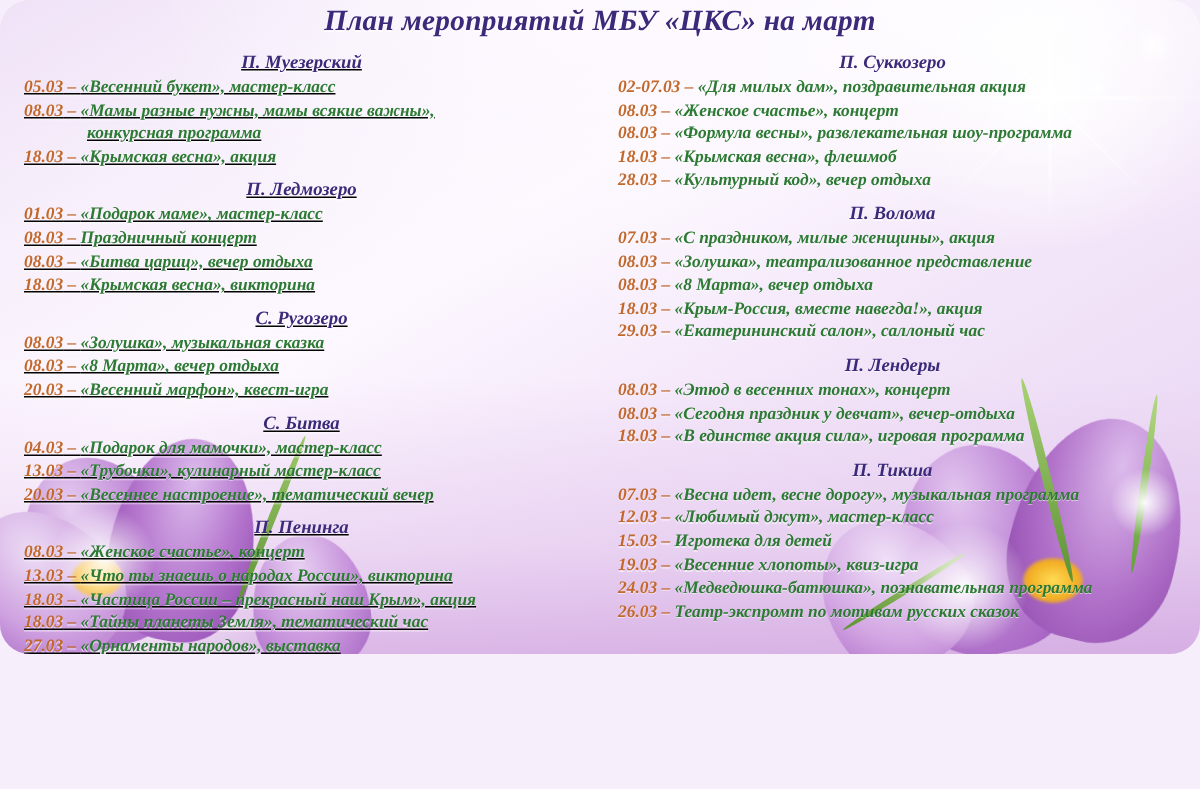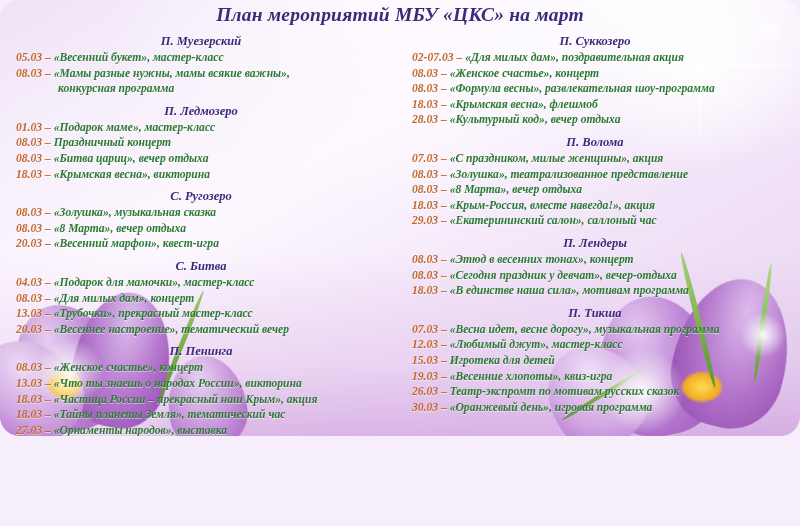--- a/index.html
+++ b/index.html
@@ -86,21 +86,21 @@
   }
 
   #columns {
     position: absolute;
     top: 34px; left: 0;
     width: 800px;
     display: flex;
     align-items: flex-start;
   }
   .column { width: 400px; box-sizing: border-box; }
-  .col-left  { padding-left: 6px;  padding-right: 4px; }
+  .col-left  { padding-left: 6px;  padding-right: 4px; text-decoration: underline; }
   .col-right { padding-left: 6px;  padding-right: 16px; }
 
   .venue { margin-bottom: 7px; }
 
   .venue-name {
     text-align: center;
     font-size: 12.5px;
     font-style: italic;
     font-weight: bold;
     color: #3b2a7a;
@@ -182,39 +182,39 @@
   </div>
 
   <div id="title">План мероприятий МБУ «ЦКС»  на март</div>
 
   <div id="columns">
     <div class="column col-left" id="col-left">
         <div class="venue">
           <div class="venue-name">П. Муезерский</div>
           <div class="event"><span class="date">05.03</span><span class="dash"> – </span><span class="desc">«Весенний букет», мастер-класс</span></div>
           <div class="event"><span class="date">08.03</span><span class="dash"> – </span><span class="desc">«Мамы разные нужны, мамы всякие важны»,</span><span class="cont">конкурсная программа</span></div>
+          <div class="event"><span class="date">18.03</span><span class="dash"> – </span><span class="desc">«Крымская весна», акция</span></div>
         </div>
         <div class="venue">
           <div class="venue-name">П. Ледмозеро</div>
           <div class="event"><span class="date">01.03</span><span class="dash"> – </span><span class="desc">«Подарок маме»,  мастер-класс</span></div>
           <div class="event"><span class="date">08.03</span><span class="dash"> – </span><span class="desc">Праздничный концерт</span></div>
           <div class="event"><span class="date">08.03</span><span class="dash"> – </span><span class="desc">«Битва цариц», вечер отдыха</span></div>
           <div class="event"><span class="date">18.03</span><span class="dash"> – </span><span class="desc">«Крымская весна», викторина</span></div>
         </div>
         <div class="venue">
           <div class="venue-name">С. Ругозеро</div>
           <div class="event"><span class="date">08.03</span><span class="dash"> – </span><span class="desc">«Золушка», музыкальная сказка</span></div>
           <div class="event"><span class="date">08.03</span><span class="dash"> – </span><span class="desc">«8 Марта», вечер отдыха</span></div>
           <div class="event"><span class="date">20.03</span><span class="dash"> – </span><span class="desc">«Весенний марфон», квест-игра</span></div>
         </div>
         <div class="venue">
           <div class="venue-name">С. Битва</div>
           <div class="event"><span class="date">04.03</span><span class="dash"> – </span><span class="desc">«Подарок для мамочки», мастер-класс</span></div>
-          <div class="event"><span class="date">08.03</span><span class="dash"> – </span><span class="desc">«Для милых дам», концерт</span></div>
-          <div class="event"><span class="date">13.03</span><span class="dash"> – </span><span class="desc">«Трубочки», прекрасный мастер-класс</span></div>
+          <div class="event"><span class="date">13.03</span><span class="dash"> – </span><span class="desc">«Трубочки», кулинарный мастер-класс</span></div>
           <div class="event"><span class="date">20.03</span><span class="dash"> – </span><span class="desc">«Весеннее настроение», тематический вечер</span></div>
         </div>
         <div class="venue">
           <div class="venue-name">П. Пенинга</div>
           <div class="event"><span class="date">08.03</span><span class="dash"> – </span><span class="desc">«Женское счастье», концерт</span></div>
           <div class="event"><span class="date">13.03</span><span class="dash"> – </span><span class="desc">«Что ты знаешь о народах России», викторина</span></div>
           <div class="event"><span class="date">18.03</span><span class="dash"> – </span><span class="desc">«Частица России – прекрасный наш Крым», акция</span></div>
           <div class="event"><span class="date">18.03</span><span class="dash"> – </span><span class="desc">«Тайны планеты Земля», тематический час</span></div>
           <div class="event"><span class="date">27.03</span><span class="dash"> – </span><span class="desc">«Орнаменты народов», выставка</span></div>
         </div>
@@ -233,27 +233,27 @@
           <div class="event"><span class="date">07.03</span><span class="dash"> – </span><span class="desc">«С праздником, милые женщины», акция</span></div>
           <div class="event"><span class="date">08.03</span><span class="dash"> – </span><span class="desc">«Золушка», театрализованное представление</span></div>
           <div class="event"><span class="date">08.03</span><span class="dash"> – </span><span class="desc">«8 Марта», вечер отдыха</span></div>
           <div class="event"><span class="date">18.03</span><span class="dash"> – </span><span class="desc">«Крым-Россия,  вместе навегда!», акция</span></div>
           <div class="event"><span class="date">29.03</span><span class="dash"> – </span><span class="desc">«Екатерининский салон», саллоный час</span></div>
         </div>
         <div class="venue">
           <div class="venue-name">П. Лендеры</div>
           <div class="event"><span class="date">08.03</span><span class="dash"> – </span><span class="desc">«Этюд в весенних тонах», концерт</span></div>
           <div class="event"><span class="date">08.03</span><span class="dash"> – </span><span class="desc">«Сегодня праздник у девчат», вечер-отдыха</span></div>
-          <div class="event"><span class="date">18.03</span><span class="dash"> – </span><span class="desc">«В единстве наша сила», мотивам программа</span></div>
+          <div class="event"><span class="date">18.03</span><span class="dash"> – </span><span class="desc">«В единстве акция сила», игровая программа</span></div>
         </div>
         <div class="venue">
           <div class="venue-name">П. Тикша</div>
           <div class="event"><span class="date">07.03</span><span class="dash"> – </span><span class="desc">«Весна идет, весне дорогу»,  музыкальная программа</span></div>
           <div class="event"><span class="date">12.03</span><span class="dash"> – </span><span class="desc">«Любимый джут», мастер-класс</span></div>
           <div class="event"><span class="date">15.03</span><span class="dash"> – </span><span class="desc">Игротека для детей</span></div>
           <div class="event"><span class="date">19.03</span><span class="dash"> – </span><span class="desc">«Весенние хлопоты», квиз-игра</span></div>
+          <div class="event"><span class="date">24.03</span><span class="dash"> – </span><span class="desc">«Медведюшка-батюшка», познавательная программа</span></div>
           <div class="event"><span class="date">26.03</span><span class="dash"> – </span><span class="desc">Театр-экспромт по мотивам русских сказок</span></div>
-          <div class="event"><span class="date">30.03</span><span class="dash"> – </span><span class="desc">«Оранжевый день», игровая программа</span></div>
         </div>
       </div>
   </div>
 
 </div>
 
 </body></html>

